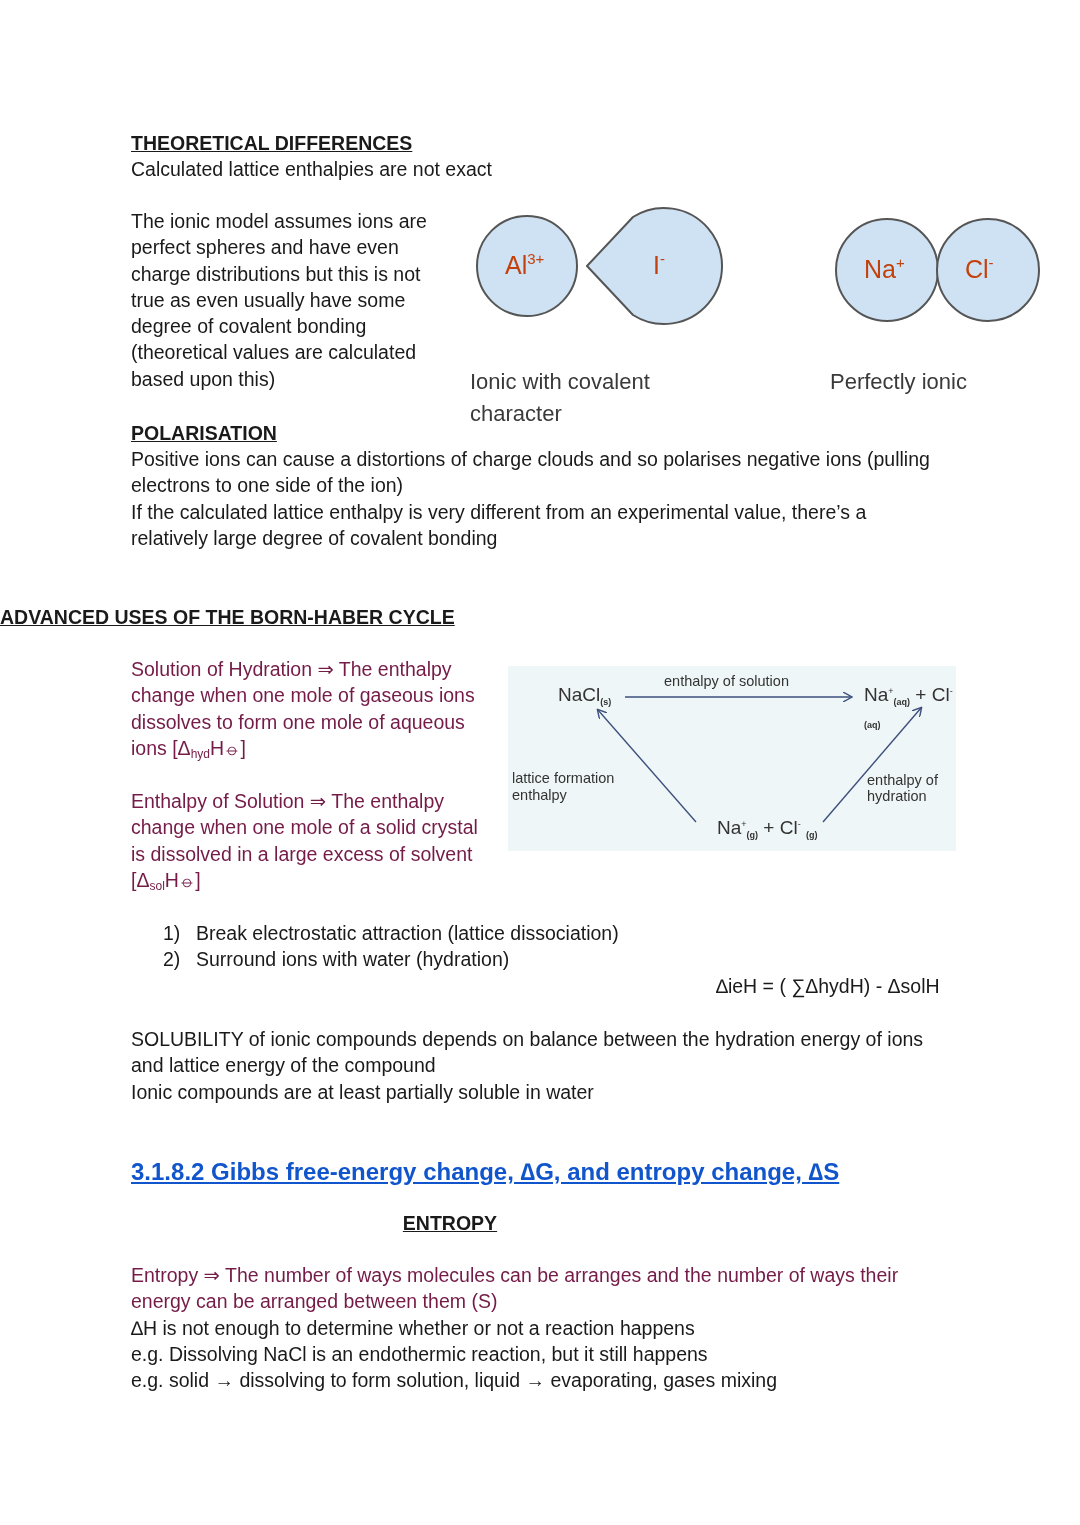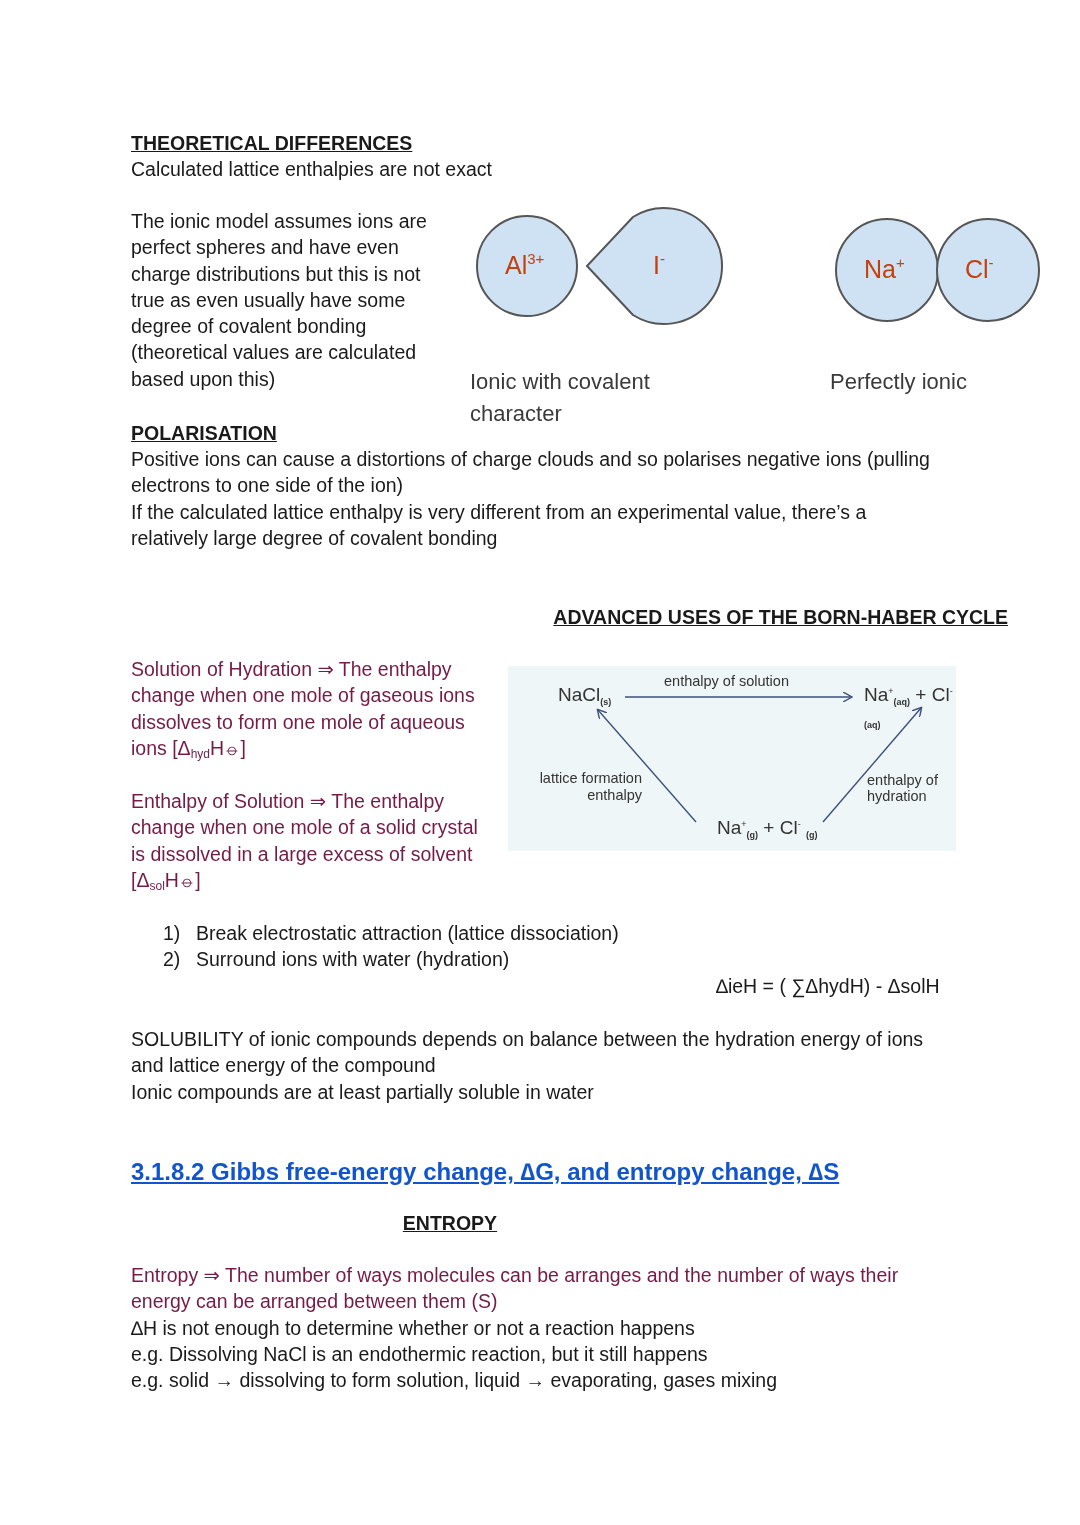--- a/index.html
+++ b/index.html
@@ -60,21 +60,21 @@
 <div class="abs diagram-label" style="left:830px; top:366px; width:215px;">Perfectly ionic</div>
 
 <div class="abs heading" style="left:131px; top:420px;">POLARISATION</div>
 <div class="abs" style="left:131px; top:446px;">
   <div class="txt">Positive ions can cause a distortions of charge clouds and so polarises negative ions (pulling</div>
   <div class="txt">electrons to one side of the ion)</div>
   <div class="txt">If the calculated lattice enthalpy is very different from an experimental value, there’s a</div>
   <div class="txt">relatively large degree of covalent bonding</div>
 </div>
 
-<div class="abs heading" style="left:0; width:1008px; text-align:right; top:604px;"><span>ADVANCED USES OF THE BORN-HABER CYCLE</span></div>
+<div class="abs heading" style="left:0; width:1008px; text-align:left; top:604px;"><span>ADVANCED USES OF THE BORN-HABER CYCLE</span></div>
 
 <div class="abs maroon" style="left:131px; top:656px;">
   <div class="txt">Solution of Hydration ⇒ The enthalpy</div>
   <div class="txt">change when one mole of gaseous ions</div>
   <div class="txt">dissolves to form one mole of aqueous</div>
   <div class="txt"><span>ions [Δ</span><span class="sub">hyd</span><span>H⦵]</span></div>
 </div>
 
 <div class="abs maroon" style="left:131px; top:788px;">
   <div class="txt">Enthalpy of Solution ⇒ The enthalpy</div>
@@ -90,21 +90,21 @@
         <path d="M0,0 L9,5 L0,10" fill="none" stroke="#3d4f7c" stroke-width="1.4"></path>
       </marker>
     </defs>
     <line x1="117" y1="31" x2="343" y2="31" stroke="#3d4f7c" stroke-width="1.4" marker-end="url(#ah)"></line>
     <line x1="188" y1="156" x2="90" y2="44" stroke="#3d4f7c" stroke-width="1.4" marker-end="url(#ah)"></line>
     <line x1="315" y1="156" x2="413" y2="42" stroke="#3d4f7c" stroke-width="1.4" marker-end="url(#ah)"></line>
   </svg>
   <div class="abs cycle-small" style="left:156px; top:7px;">enthalpy of solution</div>
   <div class="abs cycle-text" style="left:50px; top:18px;"><span>NaCl</span><span class="cycle-sub">(s)</span></div>
   <div class="abs cycle-text" style="left:356px; top:18px;"><span>Na</span><span class="cycle-sup">+</span><span class="cycle-sub">(aq)</span> <span>+ Cl</span><span class="cycle-sup">-</span> <span class="cycle-sub">(aq)</span></div>
-  <div class="abs cycle-small" style="left:4px; top:104px; width:130px; text-align:right; line-height:17px;">
+  <div class="abs cycle-small" style="left:4px; top:104px; width:130px; text-align:left; line-height:17px;">
     <div>lattice formation</div>
     <div>enthalpy</div>
   </div>
   <div class="abs cycle-small" style="left:359px; top:106px;">enthalpy of hydration</div>
   <div class="abs cycle-text" style="left:209px; top:151px;"><span>Na</span><span class="cycle-sup">+</span><span class="cycle-sub">(g)</span> <span>+ Cl</span><span class="cycle-sup">-</span> <span class="cycle-sub">(g)</span></div>
 </div>
 
 <ol class="abs steps" style="left:163px; top:920px;">
   <li class="txt"><span class="num">1)</span><span>Break electrostatic attraction (lattice dissociation)</span></li>
   <li class="txt"><span class="num">2)</span><span>Surround ions with water (hydration)</span></li>

